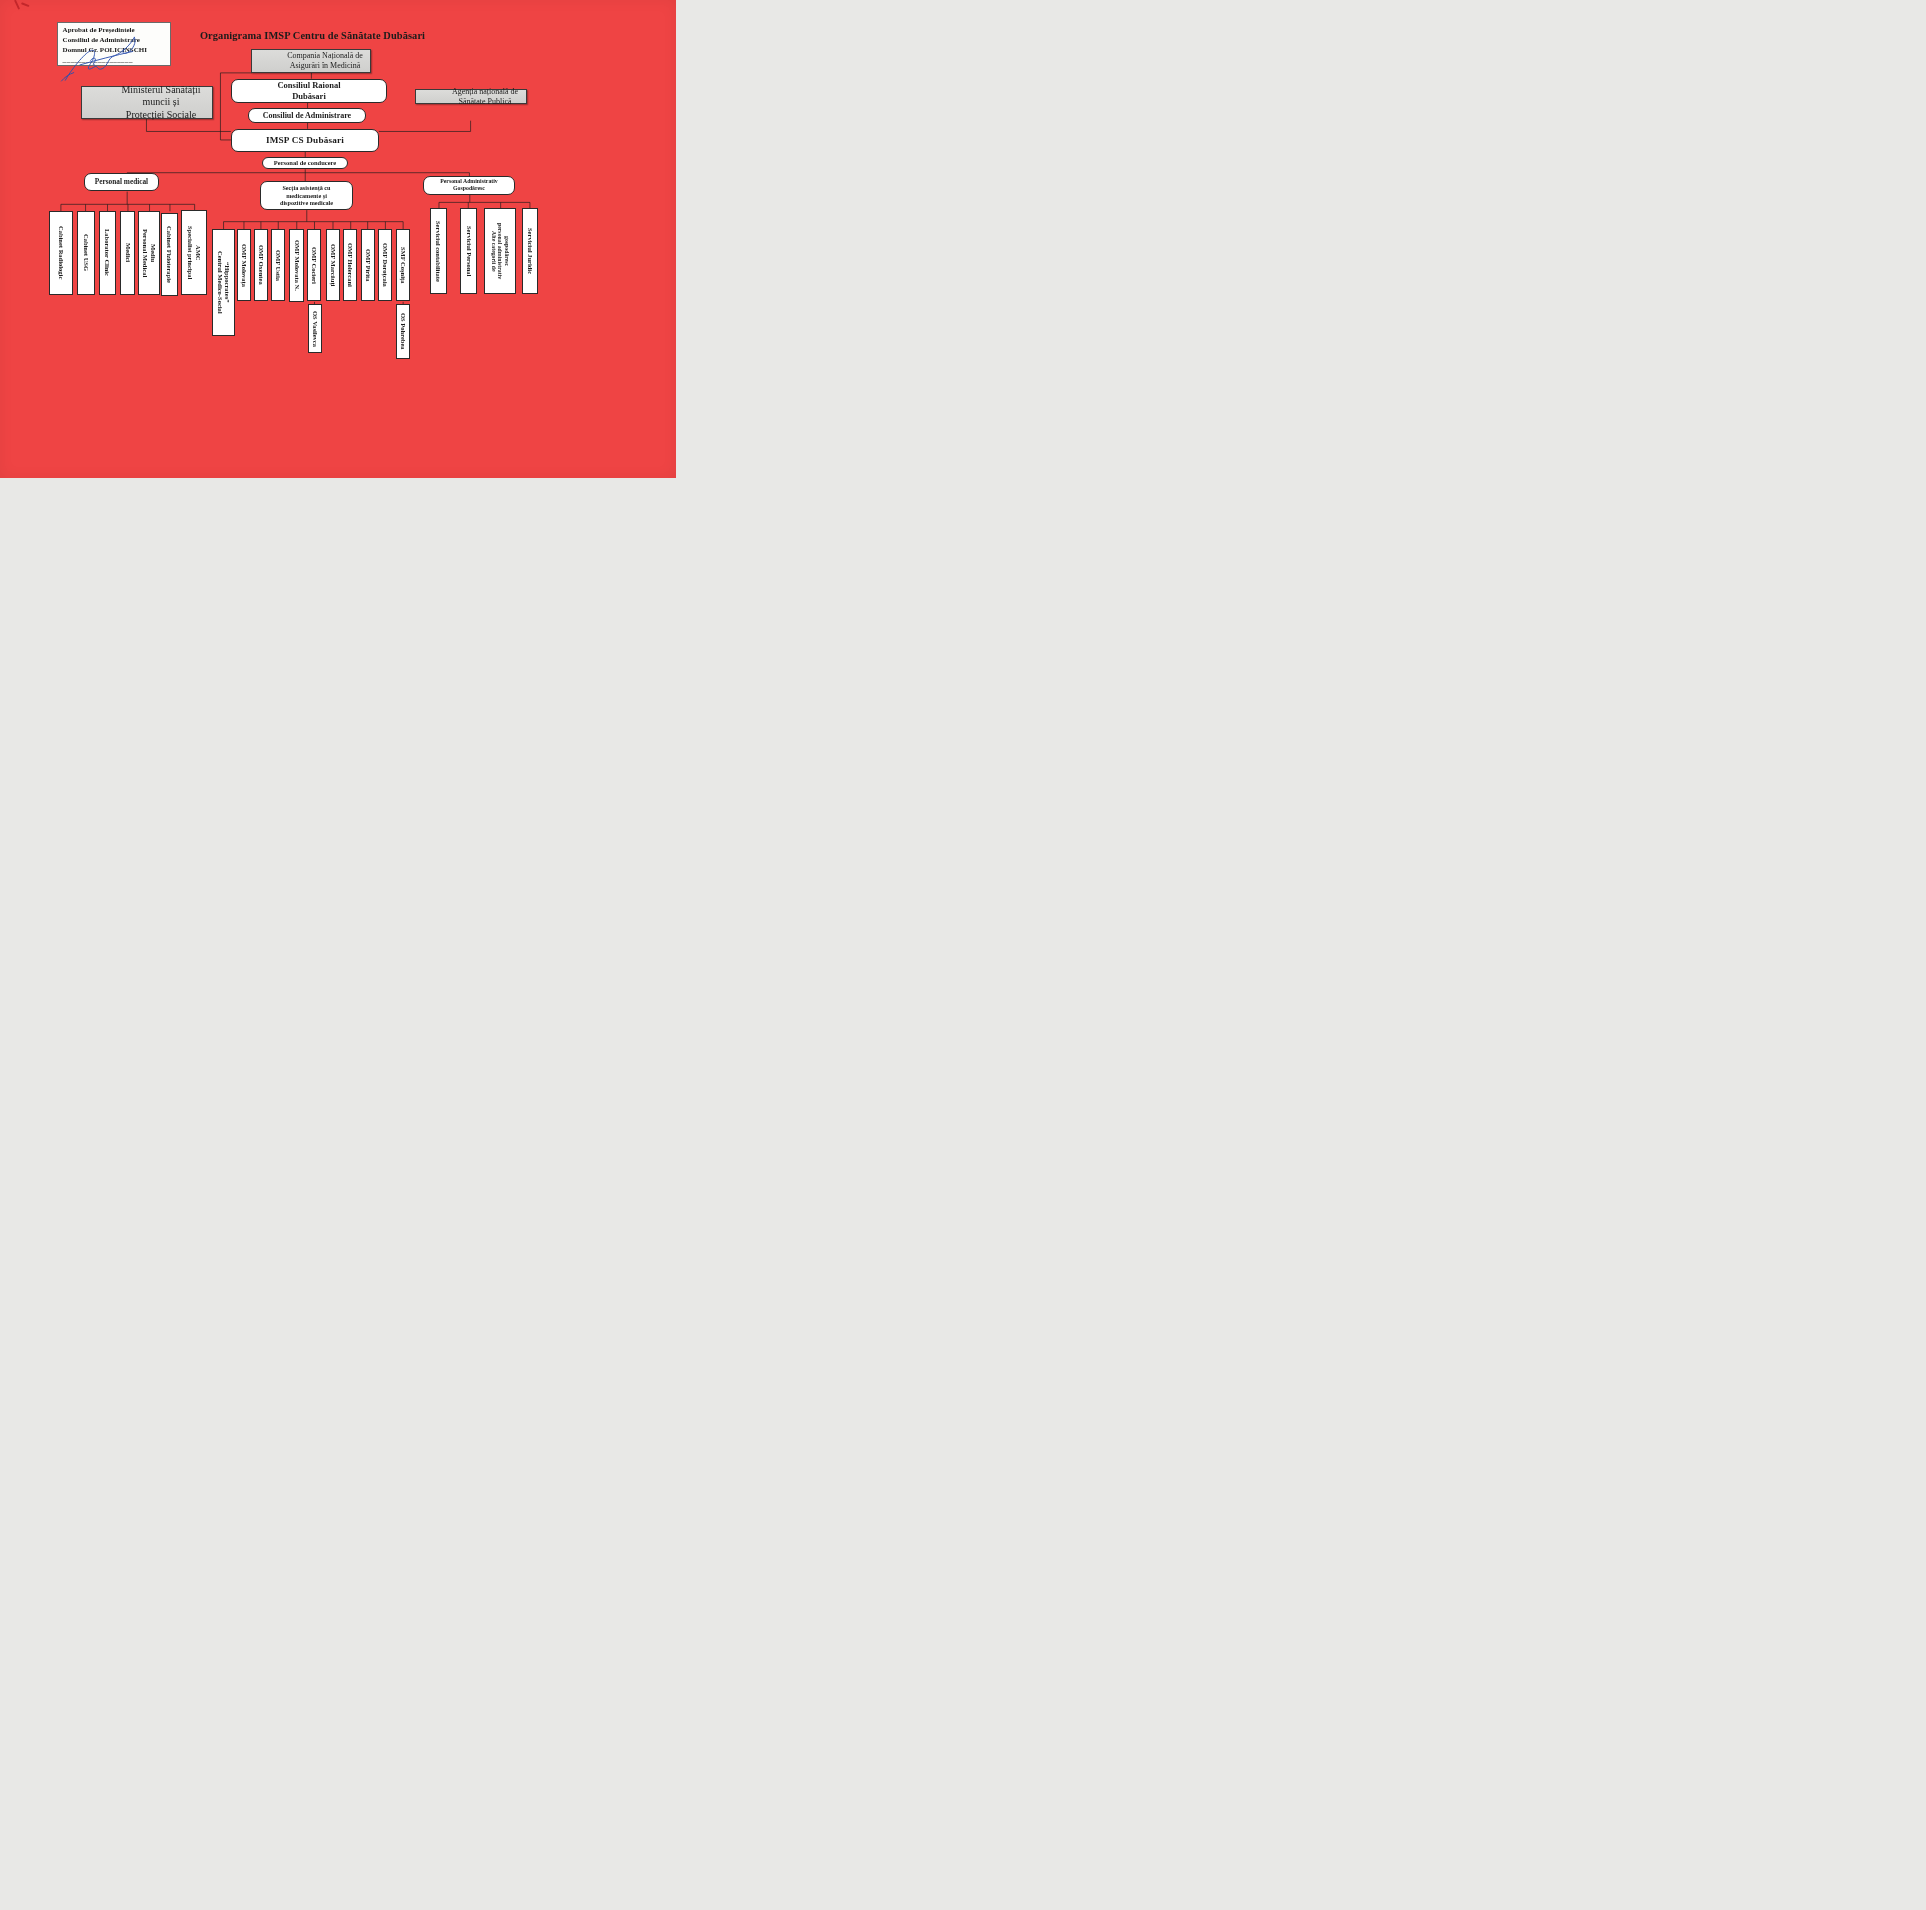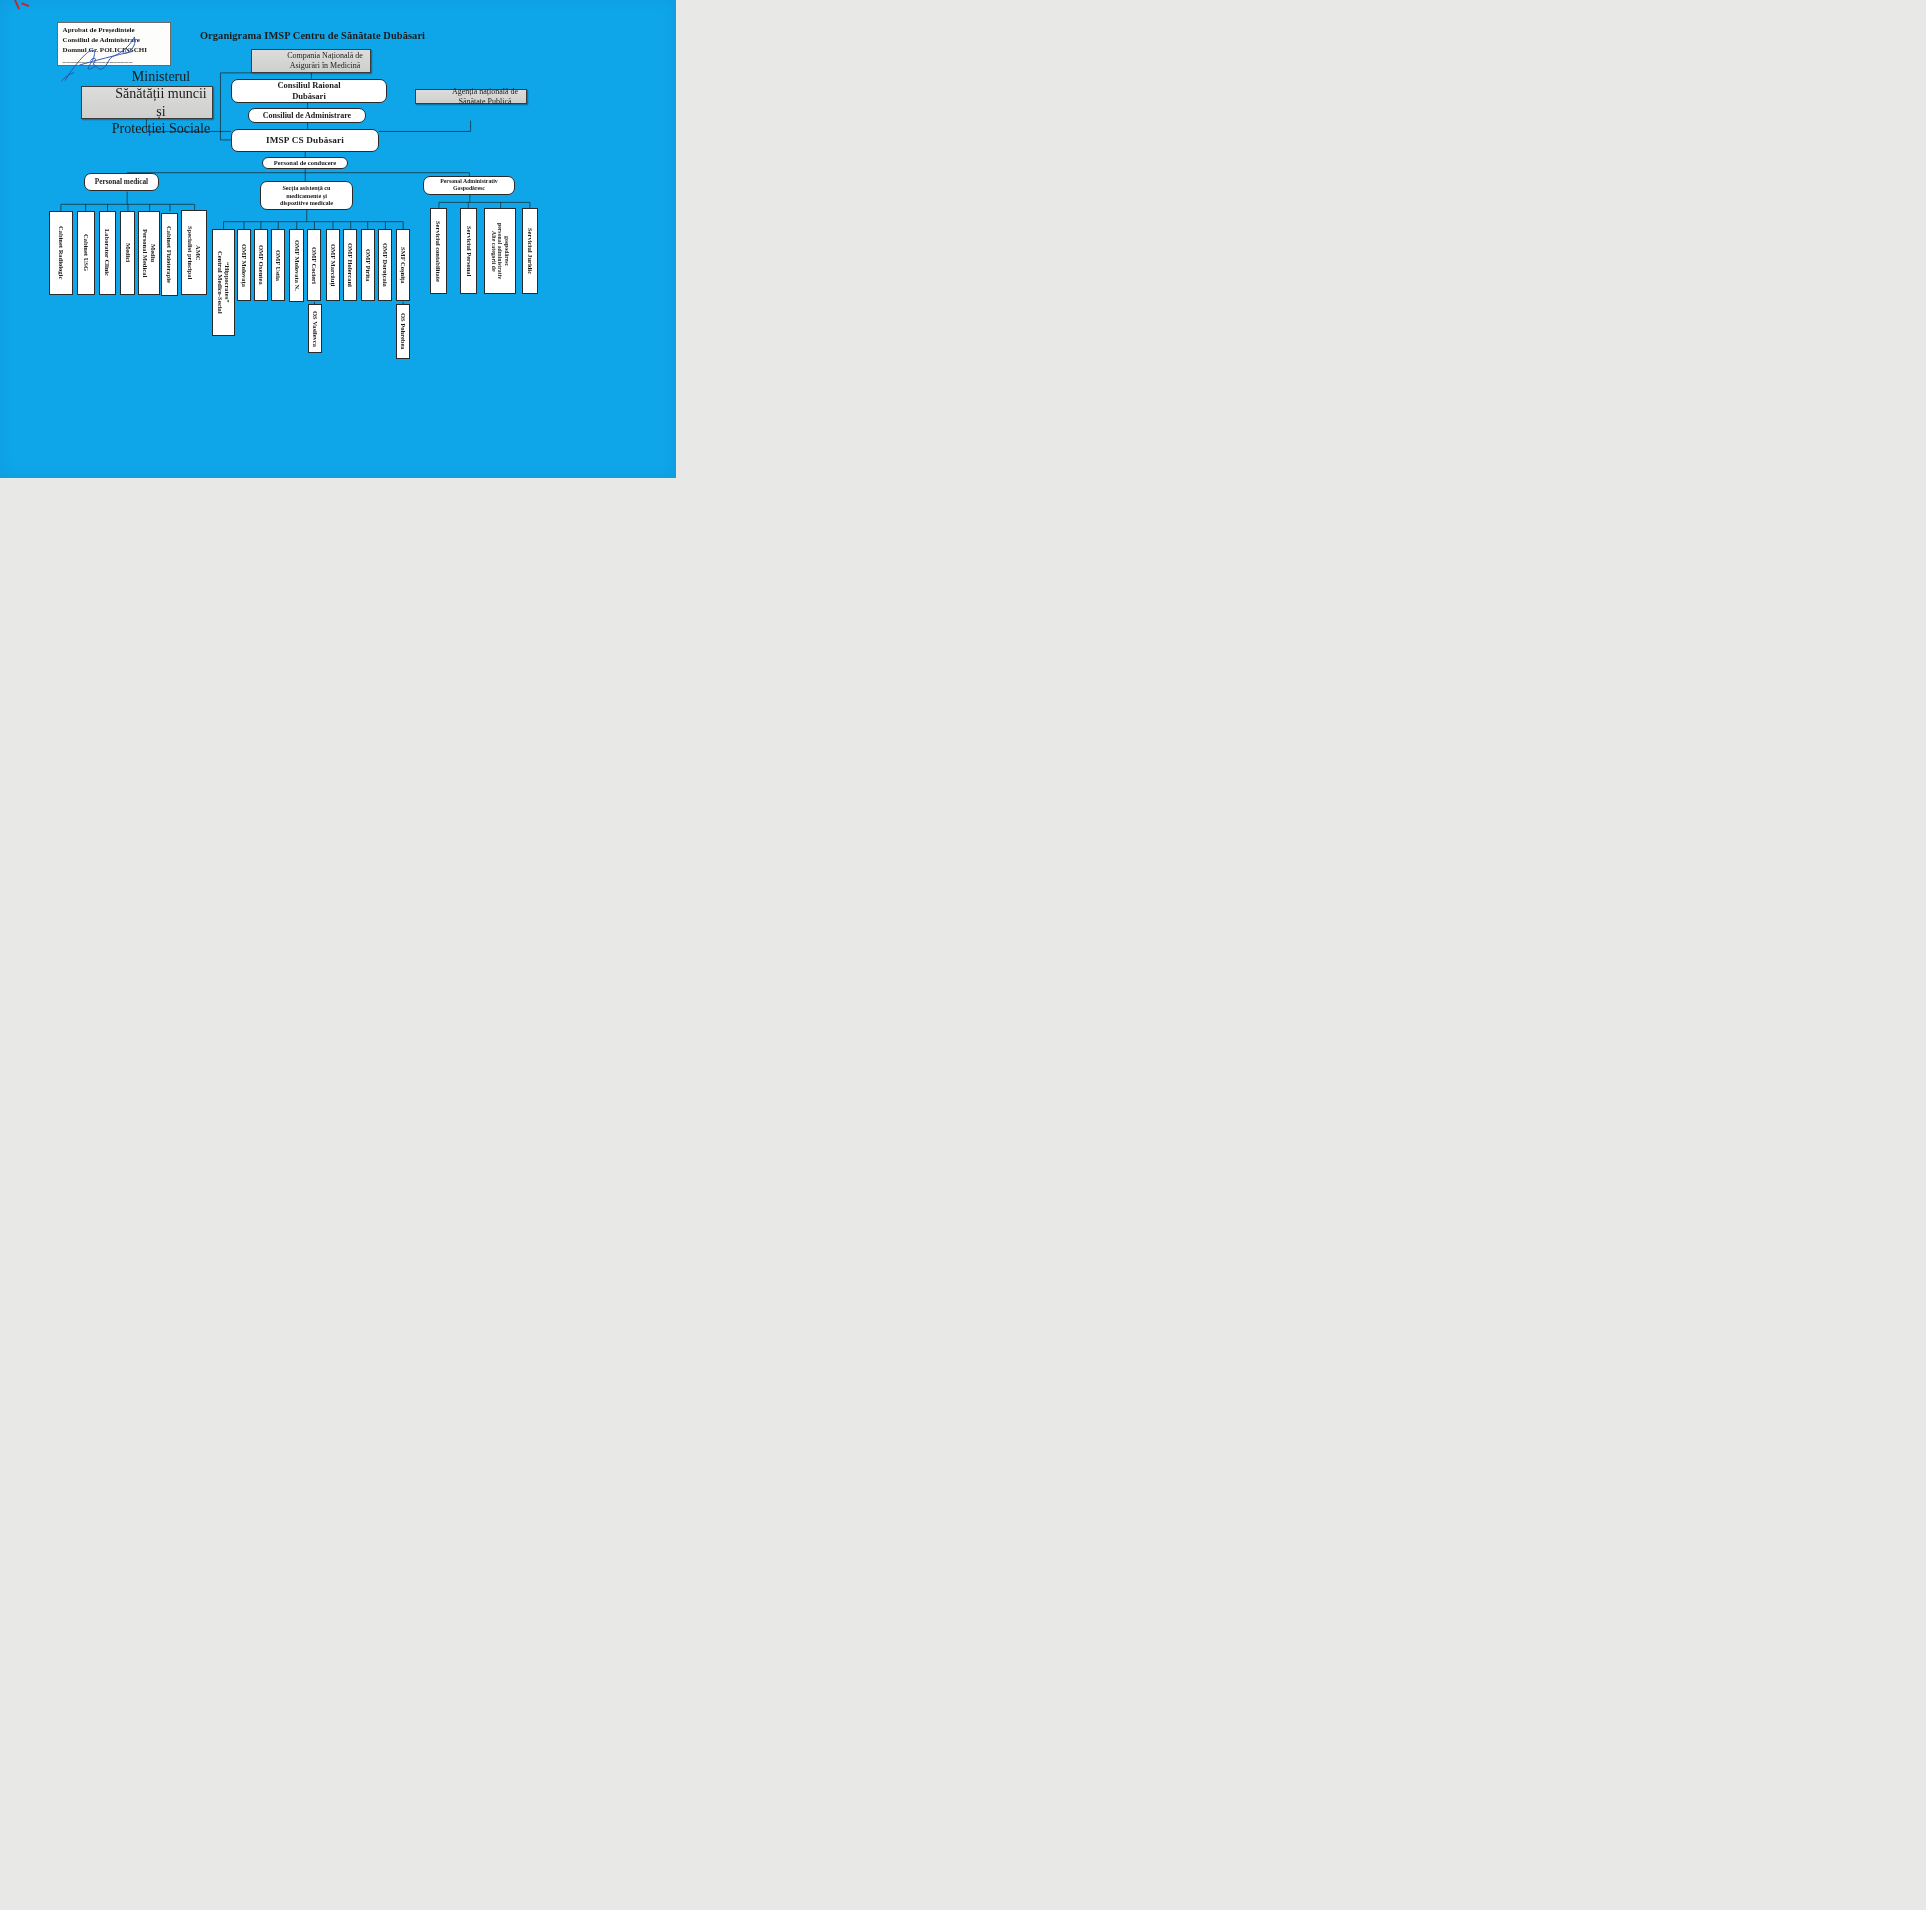--- a/index.html
+++ b/index.html
@@ -1,19 +1,19 @@
 <!DOCTYPE html>
 <html style="font-size:6.2px"><head>
 <meta charset="utf-8">
 <style>
   html,body{margin:0;padding:0;background:#e8e8e6;}
   .page{
     position:relative;
     width:676px;height:478px;
-    background:#0ea5e9;
+    background:#ef4444;
     font-family:"Liberation Serif", serif;
     color:#1b1b1b;
     overflow:hidden;
     box-shadow:inset 0 0 15.4px rgba(0,0,0,0.06);
   }
   .node{
     position:absolute;
     background:#ffffff;
     border:0.8px solid #2a2a2a;
     display:flex;align-items:center;justify-content:center;
@@ -104,21 +104,21 @@
   <div class="doc-title">Organigrama IMSP Centru de Sănătate Dubăsari</div>
 
   <div class="node shaded" style="left:251px;top:49px;width:120px;height:24px;font-size:8px">Compania Națională de
 Asigurări în Medicină</div>
 
   <div class="node bold" style="left:231px;top:79px;width:156px;height:24px;font-size:8.5px">Consiliul Raional
 Dubăsari</div>
 
   <div class="node bold" style="left:248px;top:108px;width:118px;height:15px;font-size:8px">Consiliul de Administrare</div>
 
-  <div class="node shaded thick" style="left:81px;top:86px;width:132px;height:33px;font-size:14px">Ministerul Sănătății muncii și
+  <div class="node shaded thick" style="left:81px;top:86px;width:132px;height:33px;font-size:10px">Ministerul Sănătății muncii și
 Protecției Sociale</div>
 
   <div class="node shaded" style="left:415px;top:89px;width:112px;height:15px;font-size:8px">Agenția națională de
 Sănătate Publică</div>
 
   <div class="node bold" style="left:231px;top:129px;width:148px;height:23px;font-size:9.2px;letter-spacing:0.2px">IMSP CS  Dubăsari</div>
 
   <div class="node bold" style="left:262px;top:157px;width:86px;height:12.3px;font-size:6.5px">Personal de conducere</div>
 
   <div class="node bold" style="left:84px;top:173px;width:75px;height:18px;font-size:7.3px">Personal medical</div>

